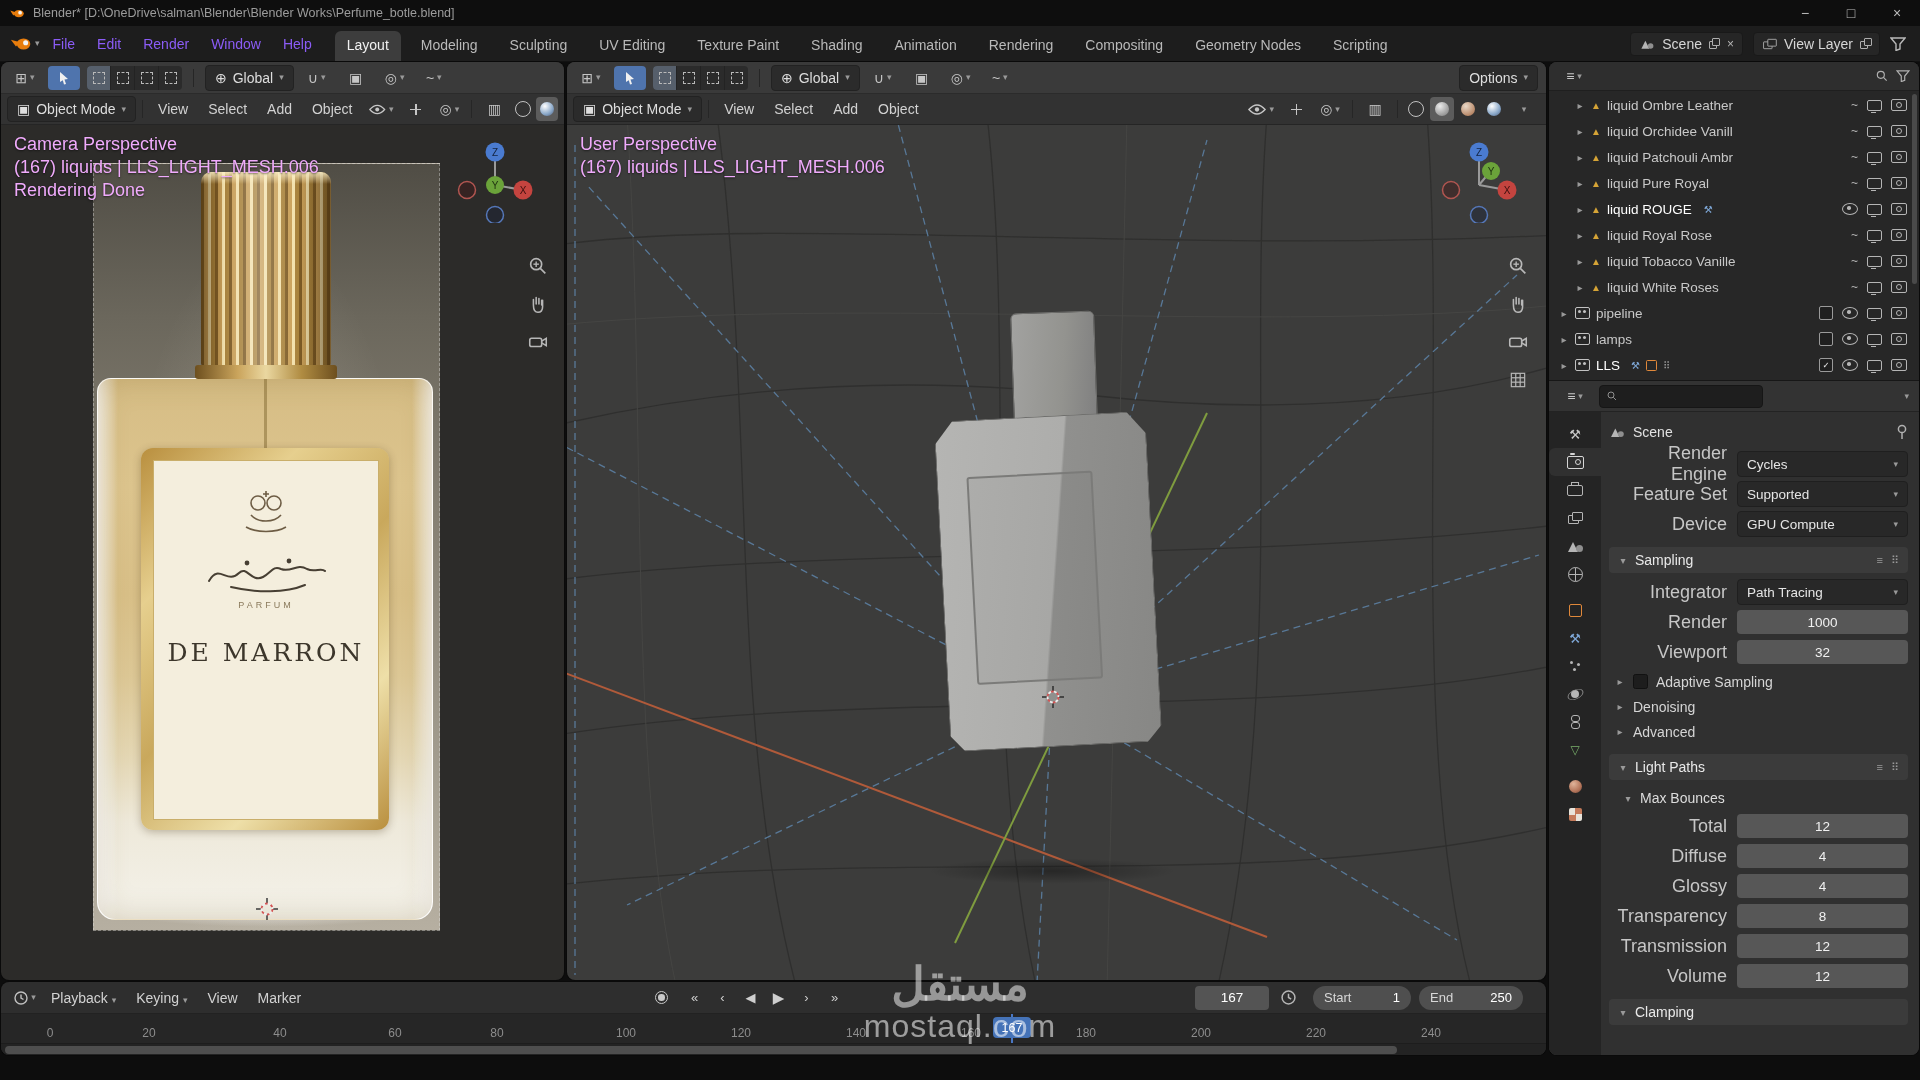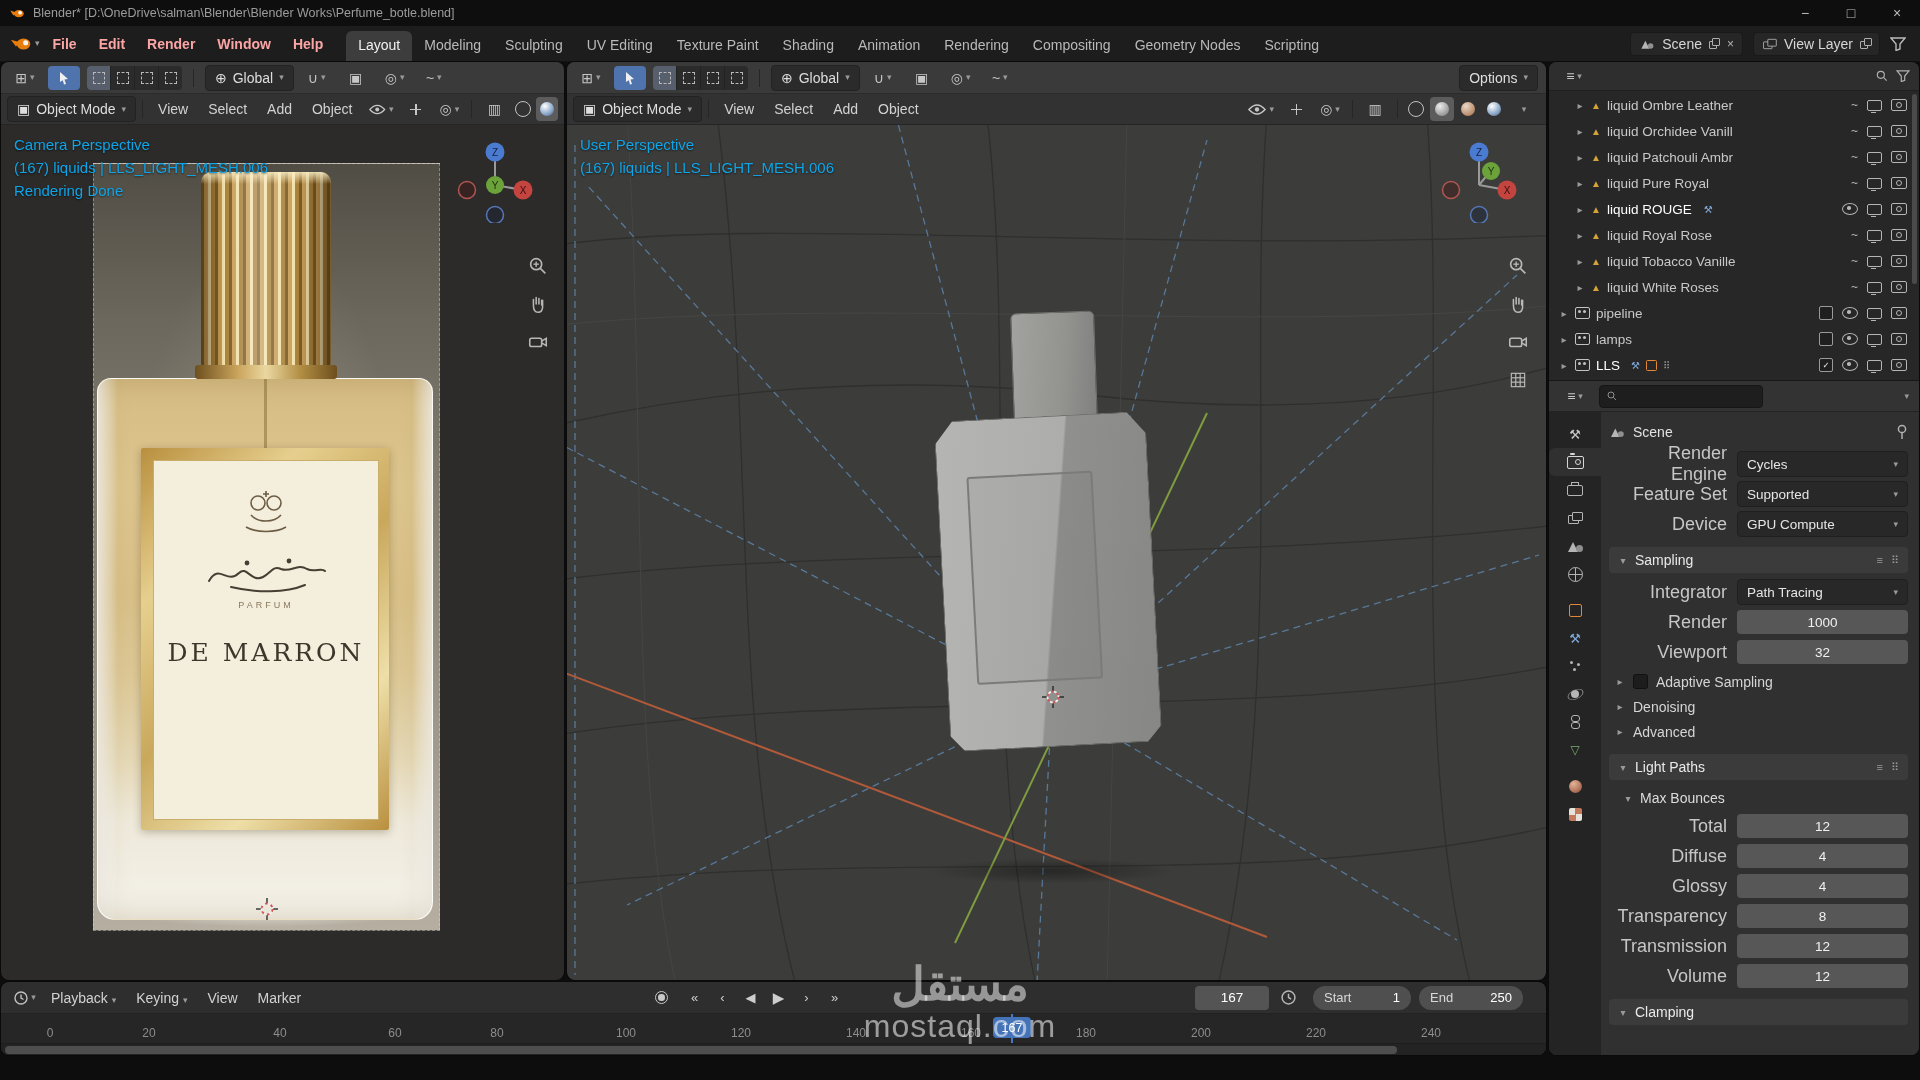--- a/index.html
+++ b/index.html
@@ -11,22 +11,22 @@
 
   
   .titlebar{position:absolute;left:0;top:0;width:1920px;height:26px;background:#0e0e0e;display:flex;align-items:center;}
   .tb-title{margin-left:8px;font-size:12.5px;color:#9c9c9c;}
   .tb-ctrl{margin-left:auto;display:flex;height:100%;}
   .wbtn{width:46px;display:flex;align-items:center;justify-content:center;color:#bdbdbd;font-size:14px;}
 
   
   .menubar{position:absolute;left:0;top:26px;width:1920px;height:35px;background:#1d1d1d;display:flex;align-items:center;border-bottom:1px solid #121212;}
   .blogo{margin:0 2px 0 10px;display:flex;align-items:center;gap:3px;}
-  .mmenu{padding:0 11px;height:24px;display:flex;align-items:center;color:#fca5a5;border-radius:4px;font-weight:bold;}
-  .wtabs{display:flex;margin-left:12px;height:35px;align-items:flex-end;}
+  .mmenu{padding:0 11px;height:24px;display:flex;align-items:center;color:#8b5cf6;border-radius:4px;}
+  .wtabs{display:flex;margin-left:12px;height:35px;align-items:flex-end;gap:8px;}
   .wtab{padding:6px 12px 8px;color:#b9b9b9;font-size:14px;border-radius:6px 6px 0 0;white-space:nowrap;}
   .wtab.active{background:#3d3d3d;color:#f1f1f1;}
   .mright{margin-left:auto;display:flex;align-items:center;gap:10px;padding-right:14px;}
   .selwidget{display:flex;align-items:center;gap:7px;background:#262626;border:1px solid #191919;border-radius:4px;padding:3px 8px;color:#d6d6d6;white-space:nowrap;}
   .i-copy{position:relative;width:11px;height:11px;}
   .i-copy::before{content:"";position:absolute;left:0;top:3px;width:6px;height:6px;border:1.2px solid #aeaeae;border-radius:1px;}
   .i-copy::after{content:"";position:absolute;left:3.5px;top:0;width:6px;height:6px;border:1.2px solid #aeaeae;border-radius:1px;background:#262626;}
   .xsmall{font-size:12px;color:#b5b5b5;}
 
   
@@ -54,41 +54,41 @@
   .i-plus::after{content:"";position:absolute;left:5px;top:0;width:1.6px;height:11px;background:#c6c6c6;}
   .sphbtn{width:24px;height:24px;display:flex;align-items:center;justify-content:center;border-radius:4px;}
   .sphbtn.active{background:#5c5c5c;}
   .sph{width:14px;height:14px;border-radius:50%;}
   .sph.wire{border:1.5px solid #c2c2c2;}
   .sph.solid{background:radial-gradient(circle at 35% 30%,#ececec,#9a9a9a 70%,#777);}
   .sph.mat{background:radial-gradient(circle at 35% 30%,#e8d8c8,#b98a6a 70%,#7a5949);}
   .sph.rend{background:radial-gradient(circle at 35% 30%,#fff,#89a7c8 60%,#4a5a78);}
 
   .canvas{position:absolute;left:0;right:0;top:63px;bottom:0;}
-  .ovtext{position:absolute;left:13px;top:8px;line-height:23px;font-size:15px;color:#0ea5e9;text-shadow:0 1px 2px rgba(0,0,0,.55);z-index:20;}
+  .ovtext{position:absolute;left:13px;top:8px;line-height:23px;font-size:18px;color:#f0abfc;text-shadow:0 1px 2px rgba(0,0,0,.55);z-index:20;}
   .gizmo{position:absolute;width:84px;height:84px;z-index:20;}
   .navic{position:absolute;width:26px;height:26px;display:flex;align-items:center;justify-content:center;opacity:.85;z-index:20;}
 
   
   #backdrop{position:absolute;left:92px;top:38px;width:345px;height:766px;border:1px dashed rgba(230,230,230,.38);
     background:linear-gradient(180deg,#504d45,#6b675c 20%,#857f72 45%,#9d9789 72%,#b6afa1 100%);}
   #backdrop::after{content:"";position:absolute;inset:0;background:radial-gradient(ellipse at 50% 58%,rgba(250,244,228,.22),rgba(0,0,0,0) 60%);}
   .b-glow{position:absolute;left:116px;top:770px;width:300px;height:32px;background:radial-gradient(ellipse,rgba(255,255,255,.55),rgba(255,255,255,0) 70%);}
   .cap{position:absolute;left:200px;top:47px;width:130px;height:194px;border-radius:10px 10px 3px 3px;
     background:linear-gradient(90deg,rgba(60,40,10,.55),rgba(255,255,255,0) 18%,rgba(255,255,255,.28) 45%,rgba(255,255,240,.18) 55%,rgba(0,0,0,0) 75%,rgba(40,25,5,.5)),
     repeating-linear-gradient(90deg,#7e5c26 0 3px,#c89f58 3px 7px,#f2e0ab 7px 10px,#a8823c 10px 14px);}
   .cap::before{content:"";position:absolute;left:0;right:0;top:0;height:12px;border-radius:10px 10px 0 0;background:linear-gradient(180deg,rgba(252,240,200,.85),rgba(255,255,255,0));}
   .collar{position:absolute;left:194px;top:240px;width:142px;height:14px;border-radius:3px;
     background:linear-gradient(90deg,#6d4f1e,#caa45c 30%,#ead7a0 50%,#b08c42 75%,#6d4f1e);}
   .bodyglass{position:absolute;left:96px;top:253px;width:334px;height:540px;border-radius:14px 14px 18px 18px;border:1px solid rgba(255,255,255,.5);
     box-shadow:inset 0 0 30px rgba(120,90,30,.25);
     background:linear-gradient(90deg,rgba(255,255,255,.85) 0%,rgba(255,255,255,0) 6%,rgba(255,255,255,0) 94%,rgba(255,255,255,.85) 100%),
     linear-gradient(180deg,#d6bd85 0%,#dcc48d 20%,#d8bf87 40%,#dcc795 55%,#e4d7b4 70%,#eee9da 82%,#f4f2ea 100%);}
   .tube{position:absolute;left:263px;top:253px;width:3px;height:190px;background:rgba(120,95,40,.45);}
-  .plabel-card{position:absolute;left:140px;top:323px;width:248px;height:382px;border-radius:2px;padding:12px;box-sizing:border-box;
+  .plabel-card{position:absolute;left:140px;top:323px;width:248px;height:382px;border-radius:12px;padding:12px;box-sizing:border-box;
     background:linear-gradient(135deg,#b98f3e,#e6cf8e 25%,#c9a85c 50%,#eedfa8 75%,#b98f3e);box-shadow:0 2px 8px rgba(60,40,10,.3);}
   .plabel-inner{width:100%;height:100%;background:#f4eedd;border:1px solid #c9ae6a;display:flex;flex-direction:column;align-items:center;}
   .parfum{font-size:9px;letter-spacing:3px;color:#8a7a5c;margin-top:5px;}
   .brand{font-family:"DejaVu Serif",serif;font-size:25px;letter-spacing:3px;color:#3c362b;margin-top:28px;}
 
   
   .wires{position:absolute;inset:0;width:100%;height:100%;}
   .b3-body{position:absolute;left:375px;top:291px;width:212px;height:331px;transform:rotate(-3deg);border:1px solid #6f6f6d;box-sizing:border-box;
     background:linear-gradient(97deg,#b5b5b3 0%,#adadab 52%,#90908e 53%,#878785 100%);
     clip-path:polygon(9% 0%,91% 0%,100% 7%,100% 95%,93% 100%,7% 100%,0% 95%,0% 7%);}

